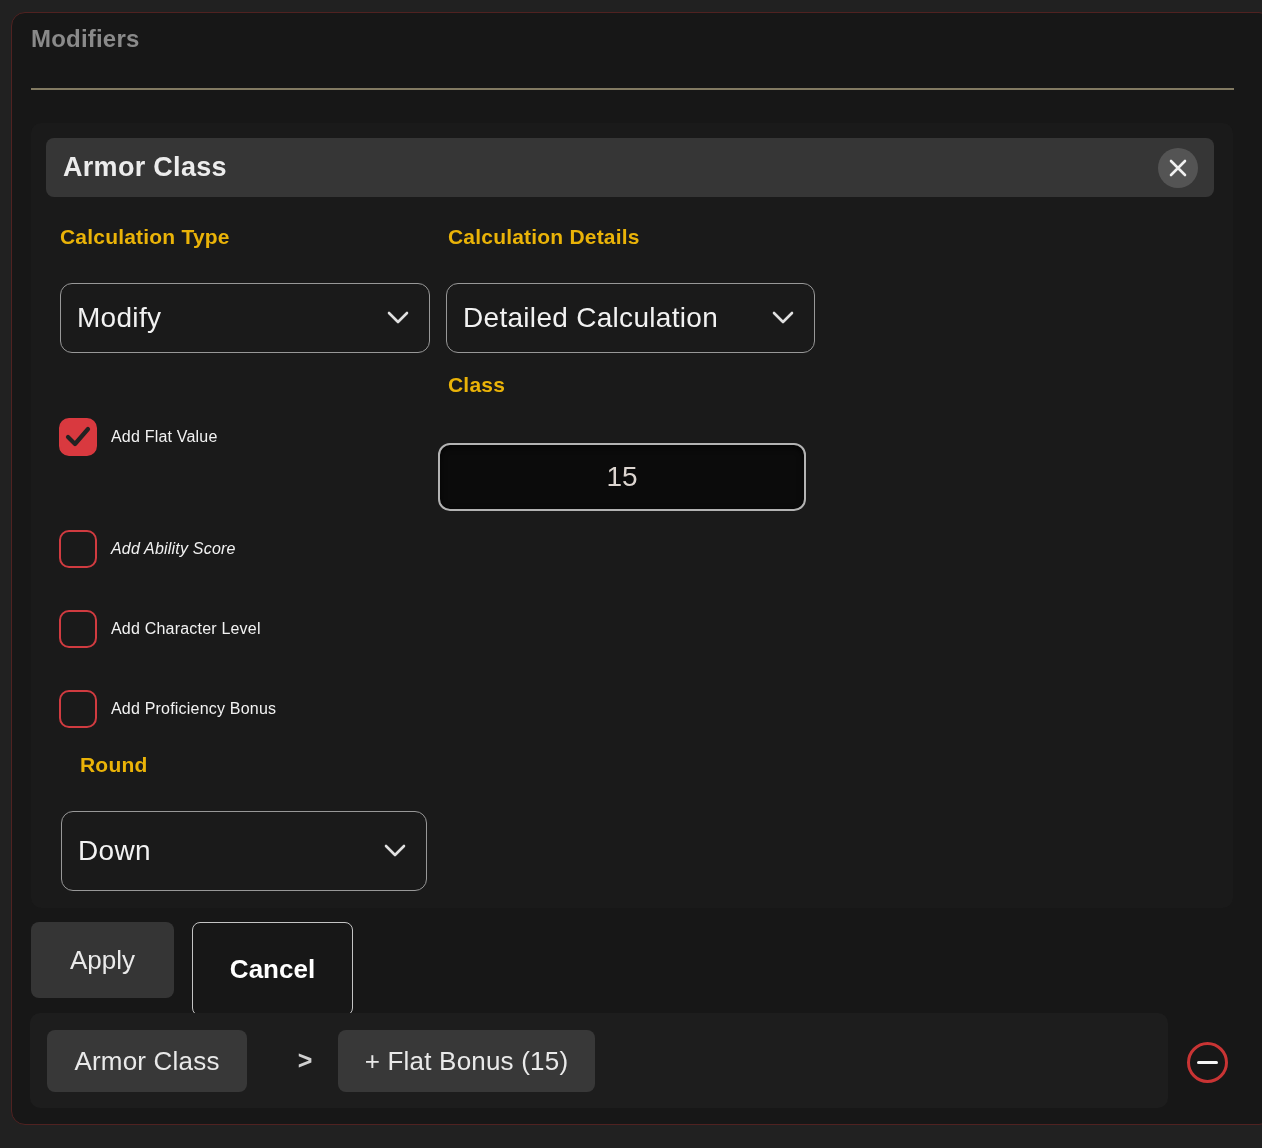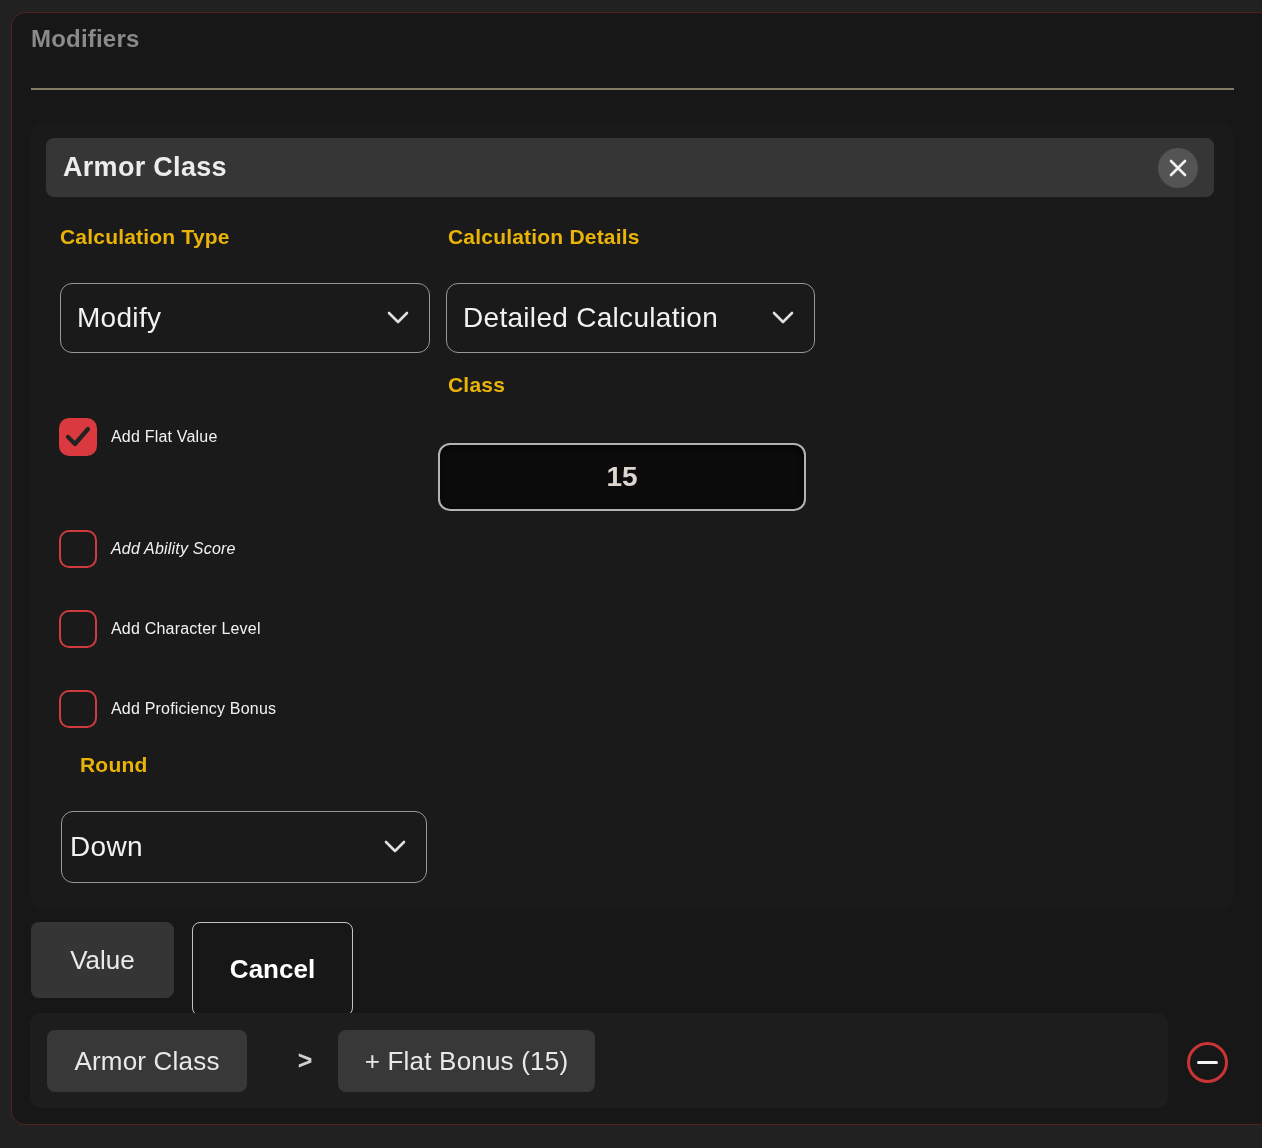--- a/index.html
+++ b/index.html
@@ -70,21 +70,21 @@
     padding: 0 20px 0 16px;
     gap: 25px;
   }
   .selectbox .sel-text { font-size: 28px; font-weight: 500; color: #f2f2f2; letter-spacing: 0.3px; }
 
   .value-input {
     position: absolute; left: 407px; top: 320px;
     width: 368px; height: 68px;
     background: #0b0b0b;
     border: 2px solid #b3b3b3; border-radius: 12px;
-    color: #dcd5d0; font-size: 28px; font-weight: 700;
+    color: #dcd5d0; font-size: 28px; font-weight: 400;
     text-align: center;
     font-family: "Liberation Sans", "DejaVu Sans", sans-serif;
     box-shadow: inset 0 2px 6px rgba(0,0,0,0.8);
     outline: none;
   }
 
   .checkbox-row { position: absolute; left: 28px; display: flex; align-items: center; }
   .checkbox {
     width: 38px; height: 38px; border-radius: 10px;
     border: 2.5px solid #d03b40; background: transparent;
@@ -221,31 +221,31 @@
       <div class="checkbox-row" style="top:487px;">
         <button class="checkbox">
           <span style="display:flex;">
             
           </span>
         </button>
         <span class="checkbox-label">Add Character Level</span>
       </div>
 
       <div class="field-label" style="left:29px; top:630px;margin-left:20px;">Round</div>
-      <div class="selectbox" style="left:30px; top:688px; width:366px; height:72px;padding-left:8px;">
+      <div class="selectbox" style="left:30px; top:688px; width:366px; height:80px;">
         <span class="sel-text">Down</span>
         <span style="display:flex;">
           <svg width="22" height="14" viewBox="0 0 22 14">
             <path d="M2 2 L11 11 L20 2" stroke="#e0e0e0" stroke-width="2.6" stroke-linecap="round" stroke-linejoin="round" fill="none"></path>
           </svg>
         </span>
       </div>
     </div>
 
-    <button class="btn btn-apply">Value</button>
+    <button class="btn btn-apply">Apply</button>
     <button class="btn btn-cancel">Cancel</button>
 
     <div class="chip-row">
       <button class="chip chip-source">Armor Class</button>
       <span class="chip-sep">&gt;</span>
       <button class="chip chip-effect">+ Flat Bonus (15)</button>
     </div>
     <button class="remove-btn">
       <span class="minus-bar"></span>
     </button>

